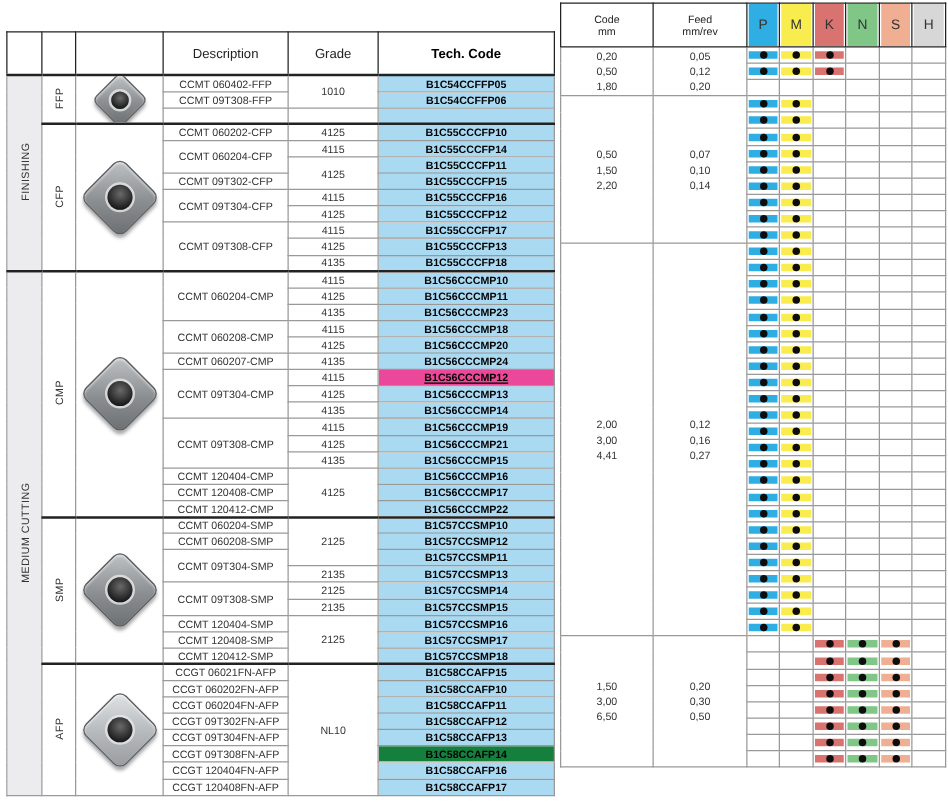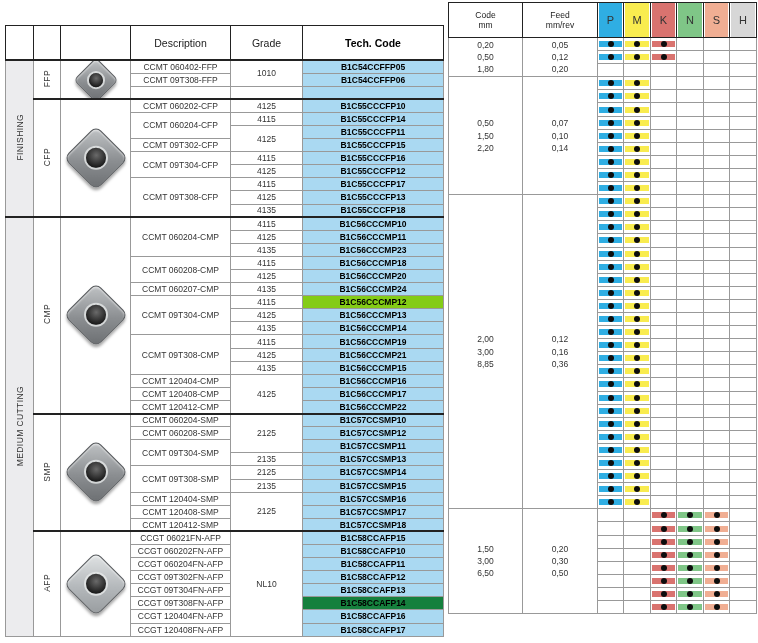--- a/index.html
+++ b/index.html
@@ -179,21 +179,21 @@
           <td class="tech-cell" style="background: rgb(170, 217, 242);">B1C56CCCMP20</td>
         </tr>
         <tr class="body-row">
           <td class="desc-cell" rowspan="1">CCMT 060207-CMP</td>
           <td class="grade-cell" rowspan="1">4135</td>
           <td class="tech-cell" style="background: rgb(170, 217, 242);">B1C56CCCMP24</td>
         </tr>
         <tr class="body-row">
           <td class="desc-cell" rowspan="3">CCMT 09T304-CMP</td>
           <td class="grade-cell" rowspan="1">4115</td>
-          <td class="tech-cell" style="background: #84cc16;">B1C56CCCMP12</td>
+          <td class="tech-cell" style="background: #ec4899; text-decoration: underline;">B1C56CCCMP12</td>
         </tr>
         <tr class="body-row">
           <td class="grade-cell" rowspan="1">4125</td>
           <td class="tech-cell" style="background: rgb(170, 217, 242);">B1C56CCCMP13</td>
         </tr>
         <tr class="body-row">
           <td class="grade-cell" rowspan="1">4135</td>
           <td class="tech-cell" style="background: rgb(170, 217, 242);">B1C56CCCMP14</td>
         </tr>
         <tr class="body-row">
@@ -661,26 +661,26 @@
               <div class="chip" style="background: rgb(240, 174, 147);"></div>
             </td>
             <td class="letter-cell">
               <div class="chip" style="background: rgb(215, 215, 215);"></div>
             </td>
           </tr>
           <tr class="body-row section-start">
             <td class="depth-cell" rowspan="24">
               <div class="val-line">2,00</div>
               <div class="val-line">3,00</div>
-              <div class="val-line">8,85</div>
+              <div class="val-line">4,41</div>
             </td>
             <td class="feed-cell" rowspan="24">
               <div class="val-line">0,12</div>
               <div class="val-line">0,16</div>
-              <div class="val-line">0,36</div>
+              <div class="val-line">0,27</div>
             </td>
             <td class="letter-cell">
               <div class="chip" style="background: rgb(47, 174, 227);">
                 <span class="dot"></span>
               </div>
             </td>
             <td class="letter-cell">
               <div class="chip" style="background: rgb(249, 236, 79);">
                 <span class="dot"></span>
               </div>

